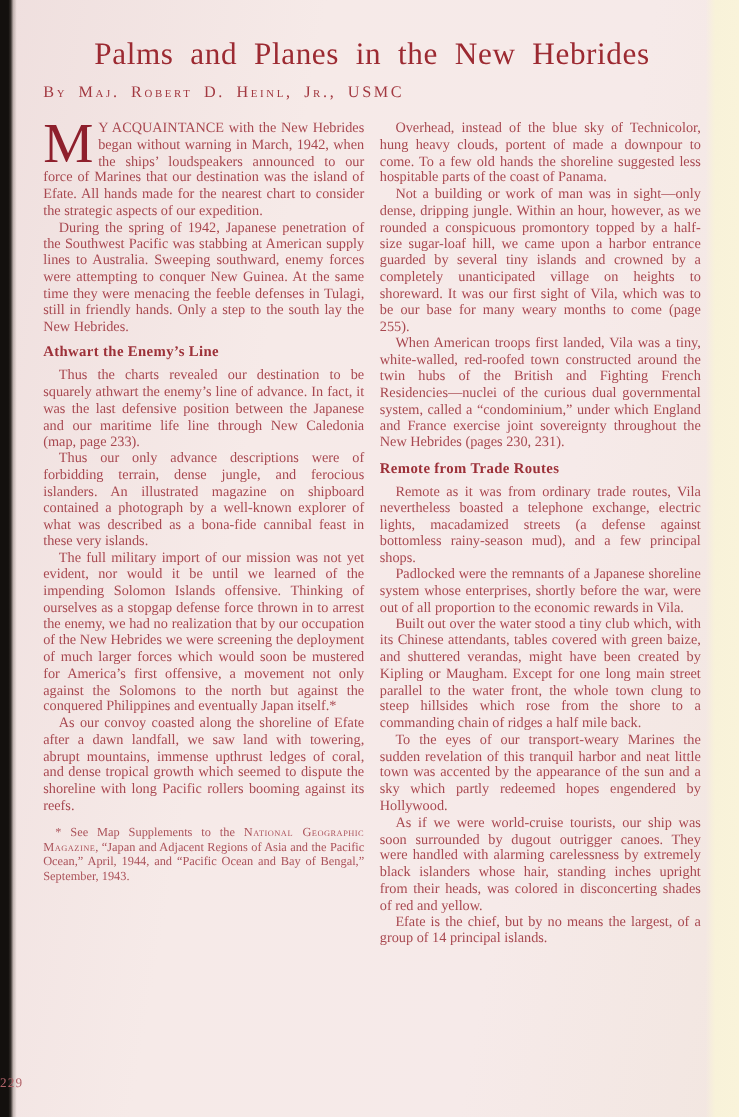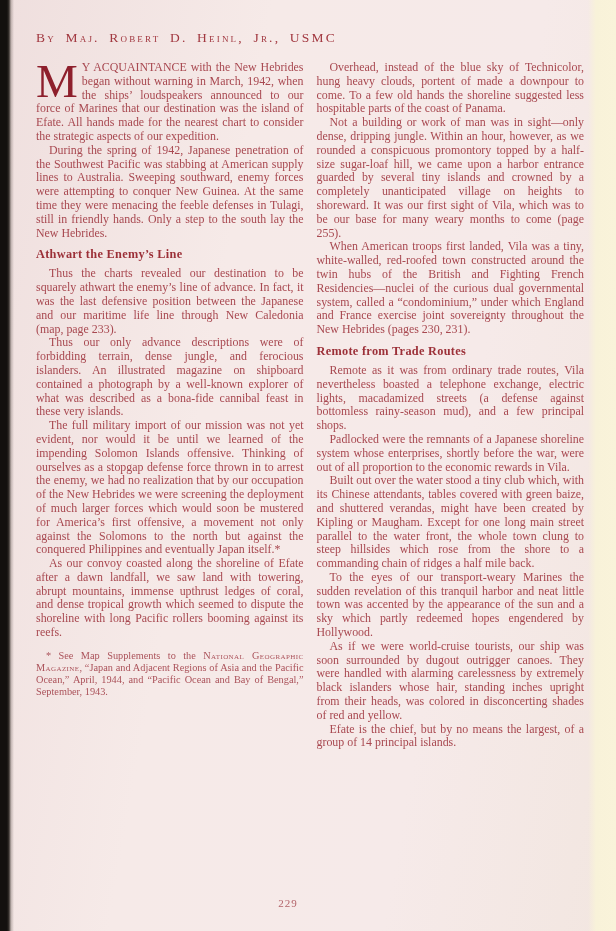--- a/index.html
+++ b/index.html
@@ -64,34 +64,35 @@
   .footnote{
     margin-top:10px !important;
     font-size:10.3px !important;
     line-height:12.1px !important;
     text-indent:10px;
     color:#ab525a;
   }
   .footnote .sc{font-variant:small-caps;letter-spacing:.4px;}
   .pagenum{
     position:absolute;left:0;right:40px;bottom:22px;
-    text-align:center;
+    text-align:left;
     font-size:11px;
     color:#b3646a;
     letter-spacing:1px;
   }
 </style>
 </head>
 <body>
 
 <div class="scan">
   <div class="edge-left"></div>
   <div class="edge-right"></div>
 
   <div class="page">
+    <h1 class="title">Palms and Planes in the New Hebrides</h1>
     <div class="byline">By Maj. Robert D. Heinl, Jr., USMC</div>
 
     <div class="columns">
 
       <div class="col">
         <p><span class="dropcap">M</span><span>Y ACQUAINTANCE with the New Hebrides began without warning in March, 1942, when the ships’ loudspeakers announced to our force of Marines that our destination was the island of Efate. All hands made for the nearest chart to consider the strategic aspects of our expedition.</span></p>
         <p class="ind">During the spring of 1942, Japanese penetration of the Southwest Pacific was stabbing at American supply lines to Australia. Sweeping southward, enemy forces were attempting to conquer New Guinea. At the same time they were menacing the feeble defenses in Tulagi, still in friendly hands. Only a step to the south lay the New Hebrides.</p>
         <h3>Athwart the Enemy’s Line</h3>
         <p class="ind">Thus the charts revealed our destination to be squarely athwart the enemy’s line of advance. In fact, it was the last defensive position between the Japanese and our maritime life line through New Caledonia (map, page 233).</p>
         <p class="ind">Thus our only advance descriptions were of forbidding terrain, dense jungle, and ferocious islanders. An illustrated magazine on shipboard contained a photograph by a well-known explorer of what was described as a bona-fide cannibal feast in these very islands.</p>

